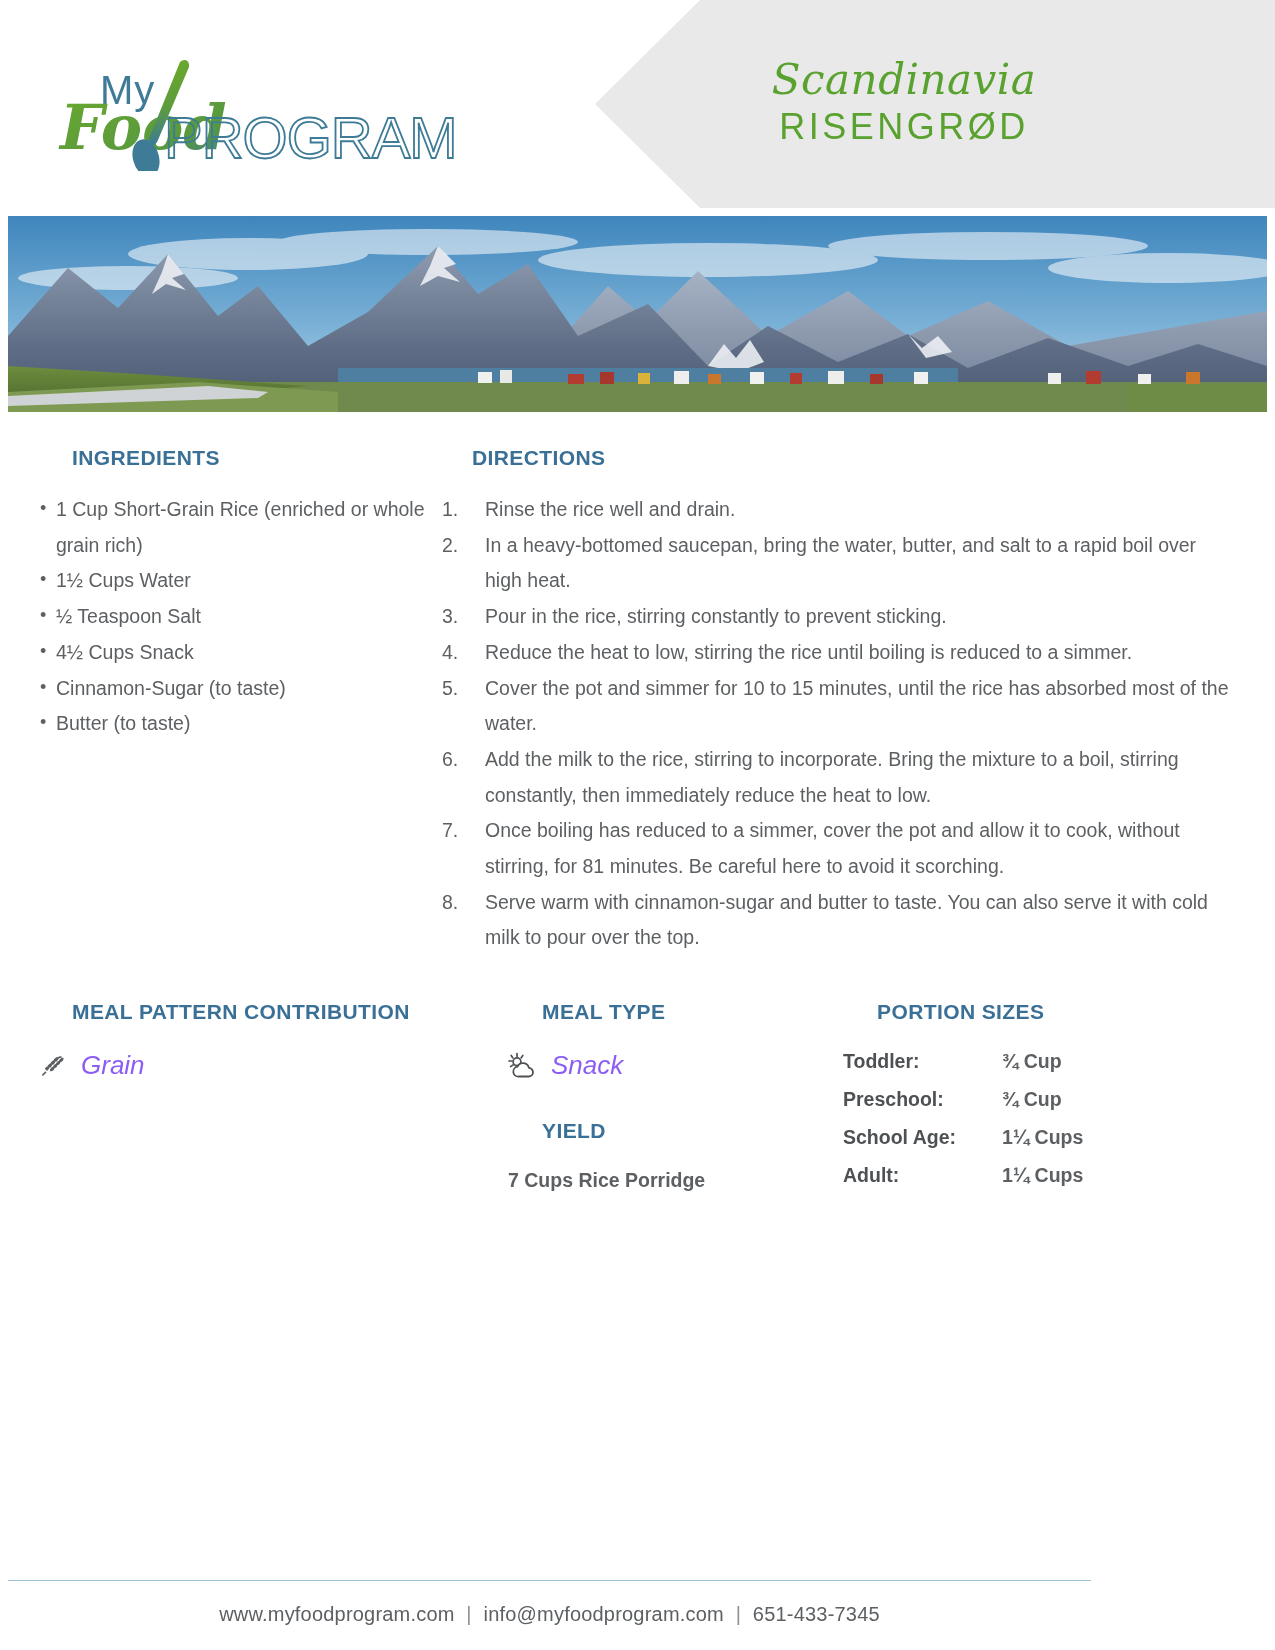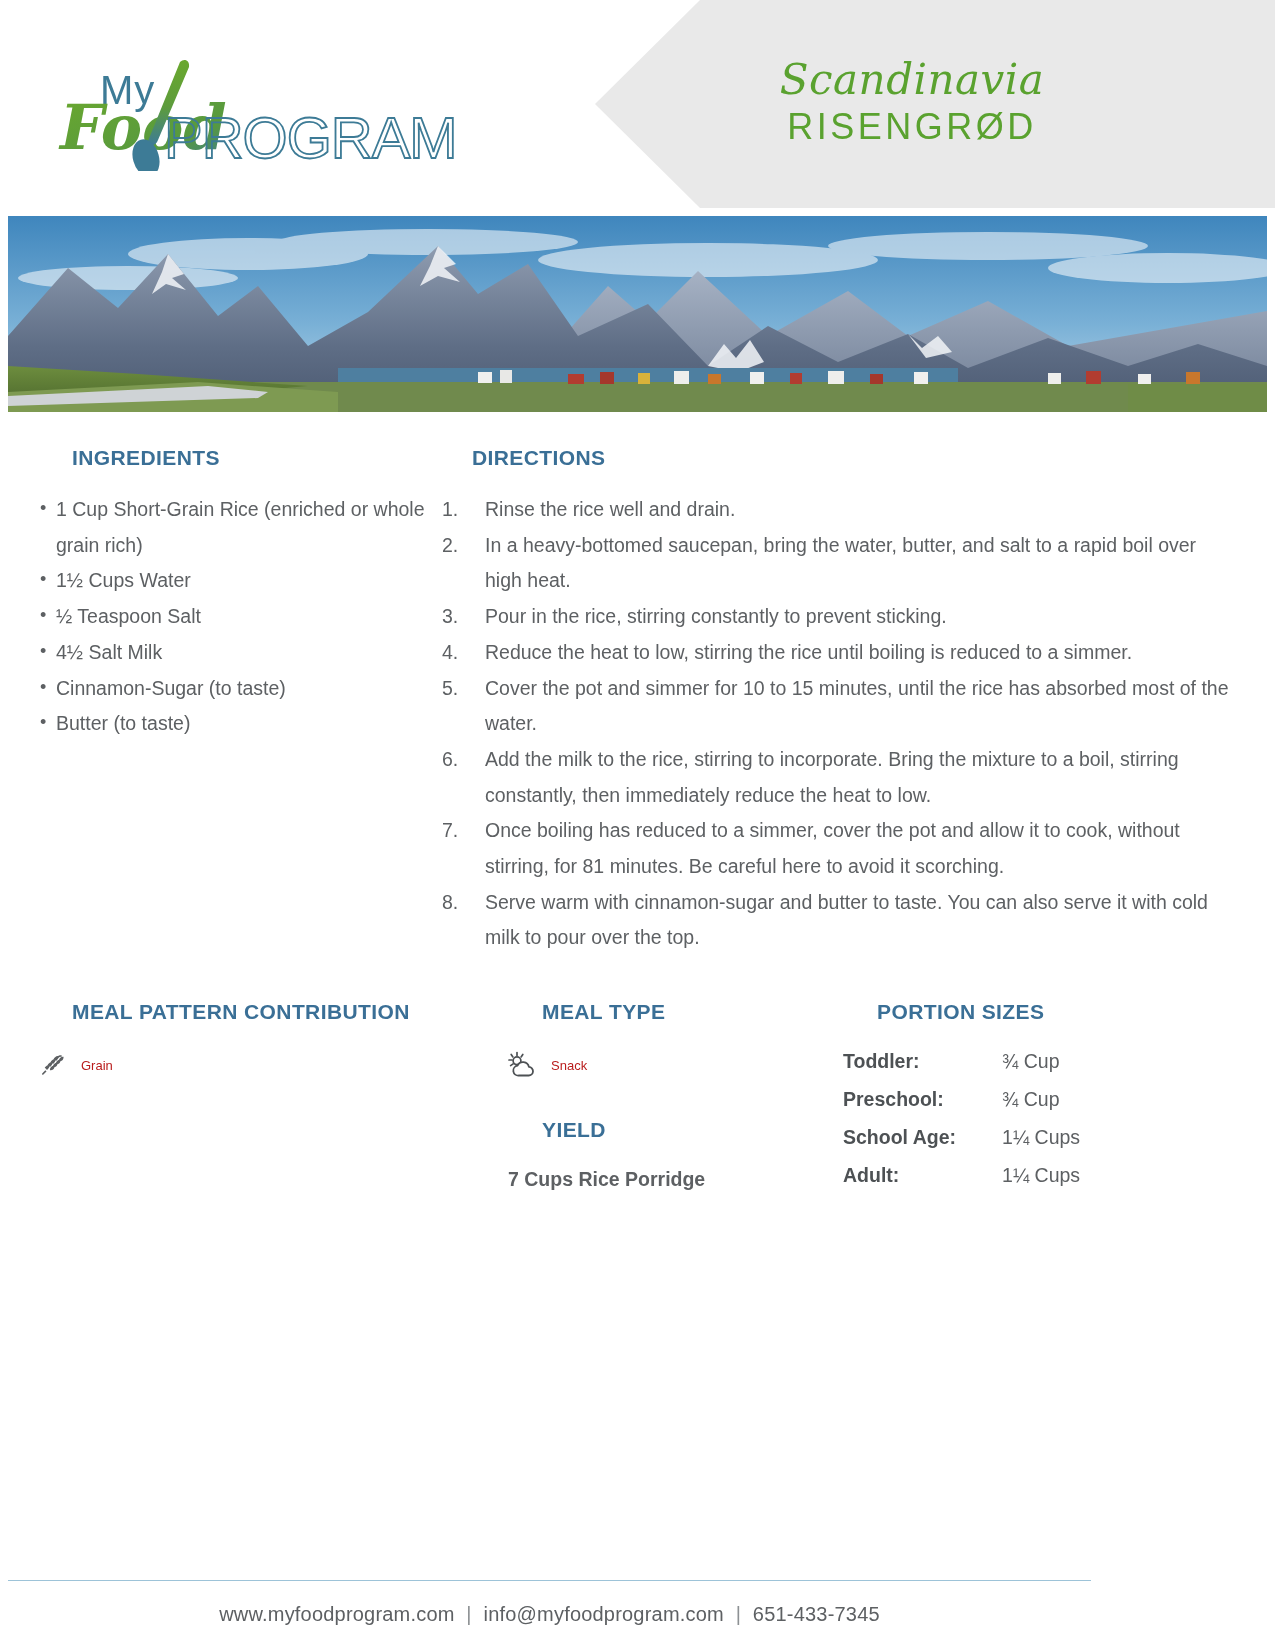--- a/index.html
+++ b/index.html
@@ -32,21 +32,21 @@
     position: absolute;
     left: 38px;
     top: 36px;
     width: 460px;
     height: 135px;
   }
   .logo-svg { display: block; }
 
   .title-block {
     position: absolute;
-    right: 8px;
+    right: 16px;
     top: 58px;
     width: 680px;
     text-align: center;
     padding-right: 30px;
   }
   .title-script {
     font-family: "DejaVu Serif", serif;
     font-style: italic;
     font-size: 42px;
     color: #5aa22f;
@@ -150,23 +150,24 @@
 
   .meta .section-heading { margin-bottom: 26px; }
 
   .icon-row {
     display: flex;
     align-items: center;
     gap: 13px;
     margin-bottom: 10px;
   }
   .icon-row .label {
-    font-size: 13px;
-    color: #b91c1c;
-    font-weight: 300;
+    font-size: 26px;
+    color: #8b5cf6;
+    font-weight: 300;
+    font-style: italic;
   }
   .icon-box {
     width: 30px;
     height: 30px;
     display: flex;
     align-items: center;
     justify-content: center;
     flex: none;
   }
 
@@ -176,21 +177,21 @@
     color: #5d6063;
     font-weight: 700;
   }
 
   table.portions {
     border-collapse: collapse;
   }
   table.portions td {
     font-size: 19.5px;
     color: #5d6063;
-    font-weight: 400;
+    font-weight: 700;
     padding: 0 0 15px 0;
     vertical-align: top;
   }
   table.portions td.age {
     font-weight: 700;
     color: #4d5154;
     padding-right: 46px;
     white-space: nowrap;
   }
 
@@ -331,21 +332,21 @@
 <div class="content">
 
   <div class="cols">
 
     <div class="col-ingredients">
       <div class="section-heading">INGREDIENTS</div>
       <ul class="ingredients">
         <li>1 Cup Short-Grain Rice (enriched or whole grain rich)</li>
         <li>1½ Cups Water</li>
         <li>½ Teaspoon Salt</li>
-        <li>4½ Salt Milk</li>
+        <li>4½ Cups Snack</li>
         <li>Cinnamon-Sugar (to taste)</li>
         <li>Butter (to taste)</li>
       </ul>
     </div>
 
     <div class="col-directions">
       <div class="section-heading">DIRECTIONS</div>
       <ol class="directions">
         <li>Rinse the rice well and drain.</li>
         <li>In a heavy-bottomed saucepan, bring the water, butter, and salt to a rapid boil over high heat.</li>

